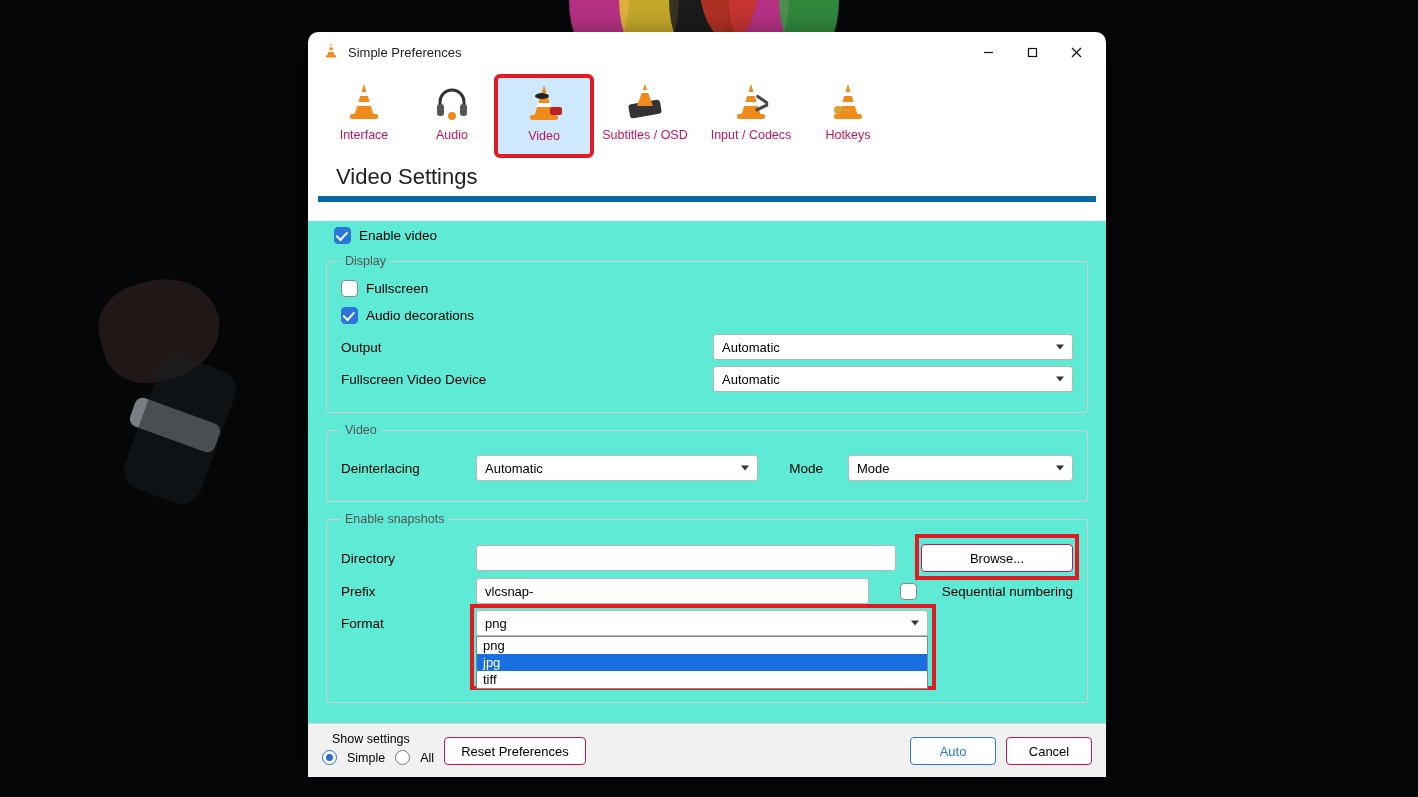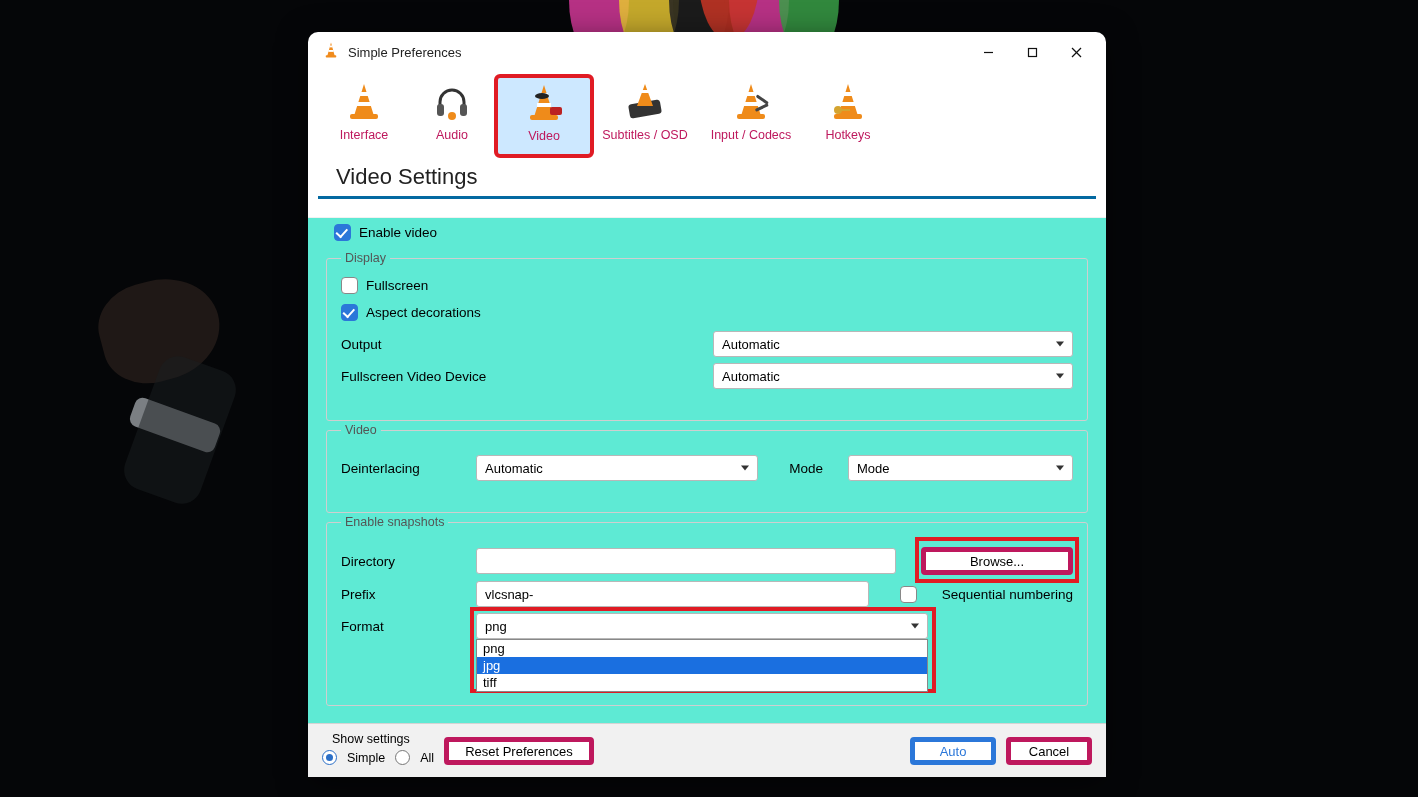--- a/index.html
+++ b/index.html
@@ -38,32 +38,32 @@
 .highlight-red { outline:4px solid #e01b24; outline-offset:-2px; }
 
 .content { flex:1; padding:6px 18px 0 18px; background:#5eead4; border-top:1px solid #f1f1f1; overflow:hidden; }
 h2.section-title { font-size:22px; font-weight:400; color:#222; padding:8px 0 6px 0; border-bottom:1px solid #c8c8c8; margin-bottom:14px; background:#fff; margin-left:-18px; margin-right:-18px; padding-left:18px; }
 
 .row-check { display:flex; align-items:center; gap:8px; margin:0 0 10px 8px; font-size:13.5px; }
 .chk { width:17px; height:17px; border:1.5px solid #888; border-radius:4px; display:inline-flex; align-items:center; justify-content:center; background:#fff; cursor:pointer; }
 .chk.checked { background:#2b77d9; border-color:#2b77d9; }
 .chk.checked::after { content:""; width:9px; height:5px; border-left:2px solid #fff; border-bottom:2px solid #fff; transform:rotate(-48deg) translate(0,-1px); }
 
-fieldset.group { border:1px solid #cfcfcf; border-radius:3px; margin:0 0 2px 0; padding:12px 14px 25px 14px; position:relative; }
+fieldset.group { border:1px solid #cfcfcf; border-radius:3px; margin:0 0 10px 0; padding:12px 14px 14px 14px; position:relative; }
 fieldset.group legend { font-size:12.5px; color:#555; padding:0 4px; }
 
 .form-row { display:flex; align-items:center; margin:6px 0; gap:25px; font-size:13.5px; }
 .form-row label.lbl { width:110px; }
 .form-row label.lbl-wide { width:160px; }
 
 .select { flex:1; height:26px; background:#fff; border:1px solid #b8b8b8; border-radius:3px; display:flex; align-items:center; padding:0 8px; font-size:13px; position:relative; cursor:pointer; }
 .select::after { content:""; position:absolute; right:8px; top:50%; transform:translateY(-50%); border-left:4px solid transparent; border-right:4px solid transparent; border-top:5px solid #333; }
 .textinput { flex:1; height:26px; background:#fff; border:1px solid #b8b8b8; border-radius:3px; padding:0 8px; font-size:13px; }
 
-.btn { height:28px; padding:0 16px; border:5px solid #be185d; background:#fff; border-radius:4px; font-size:13px; cursor:pointer; display:inline-flex; align-items:center; justify-content:center; }
+.btn { height:28px; padding:0 16px; border:1px solid #be185d; background:#fff; border-radius:4px; font-size:13px; cursor:pointer; display:inline-flex; align-items:center; justify-content:center; }
 .btn.primary { border-color:#2b77d9; color:#2b77d9; }
 
 .format-wrap { position:relative; }
 .dropdown-list { position:absolute; left:0; top:26px; width:100%; background:#fff; border:1px solid #888; z-index:5; }
 .dropdown-list div { padding:1px 6px; font-size:13px; cursor:pointer; }
 .dropdown-list div.sel { background:#1a6fe0; color:#fff; }
 
 .footer { border-top:1px solid #d4d4d4; padding:8px 14px 12px 14px; display:flex; align-items:flex-end; gap:10px; background:#f1f1f1; }
 .show-settings { display:flex; flex-direction:column; font-size:12.5px; gap:4px; }
 .show-settings .radios { display:flex; gap:10px; align-items:center; }
@@ -194,39 +194,39 @@
               <rect x="18" y="12" width="8" height="4" fill="#fff"></rect>
               <rect x="15" y="22" width="14" height="4" fill="#fff"></rect>
               <rect x="8" y="34" width="28" height="5" rx="2" fill="#ef8b1a"></rect>
               <circle cx="12" cy="30" r="4" fill="#d4a430"></circle>
               <rect x="14" y="29" width="10" height="2" fill="#d4a430"></rect>
             </svg>
           </span>
         <span>Hotkeys</span>
       </div>
     </div>
-    <h2 class="section-title" style="margin-left:10px; margin-right:10px; border-bottom:3px solid #0369a1;">Video Settings</h2>
+    <h2 class="section-title" style="margin-left:10px; margin-right:10px; border-bottom:6px solid #0369a1;">Video Settings</h2>
   </div>
 
   <div class="content">
 
     <div class="row-check">
       <span class="chk checked"></span>
       <span>Enable video</span>
     </div>
 
     <fieldset class="group">
       <legend>Display</legend>
       <div class="row-check" style="margin-left:0;">
         <span class="chk"></span>
         <span>Fullscreen</span>
       </div>
       <div class="row-check" style="margin-left:0;">
         <span class="chk checked"></span>
-        <span>Aspect decorations</span>
+        <span>Audio decorations</span>
       </div>
       <div class="form-row">
         <label class="lbl-wide">Output</label>
         <span style="flex:1"></span>
         <div class="select" style="flex:0 0 360px;">
             <span>Automatic</span>
           </div>
       </div>
       <div class="form-row">
         <label class="lbl-wide">Fullscreen Video Device</label>

